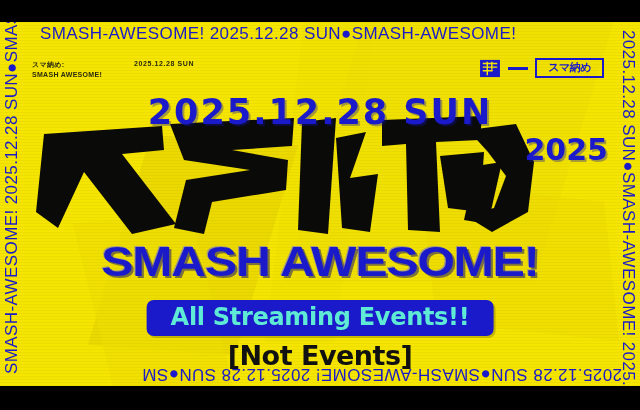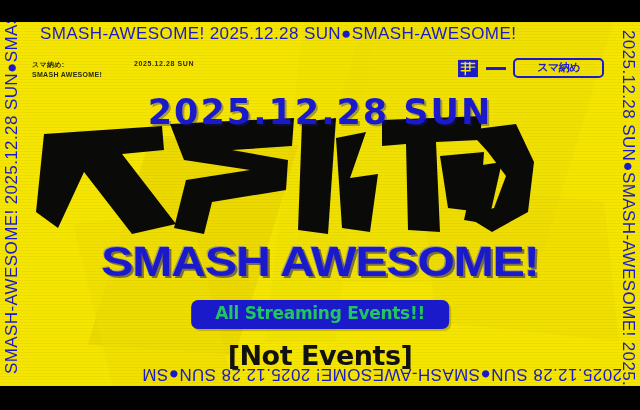--- a/index.html
+++ b/index.html
@@ -66,21 +66,21 @@
   .credit { position:absolute; left:10px; top:16px; color:#2b2b10; font-size:7px;
             line-height:1.45; font-weight:700; letter-spacing:.3px; }
   .credit-date { position:absolute; left:112px; top:16px; color:#2b2b10; font-size:7px;
             font-weight:700; letter-spacing:.6px; }
 
   
   .logo-row { position:absolute; right:14px; top:14px; display:flex; align-items:center; gap:7px; }
   .logo-mark { width:22px; height:19px; display:block; }
   .logo-dash { width:20px; height:3px; background:#1a1acb; }
   .logo-pill {
-    border:2px solid #1a1acb; border-radius:5px; padding:2px 22px 3px;
+    border:2px solid #1a1acb; border-radius:0; padding:2px 11px 3px;
     color:#1a1acb; font-size:11px; font-weight:900; letter-spacing:-.5px;
     line-height:1; font-family:"DejaVu Sans", sans-serif;
   }
 
   
   .headline-date {
     position:absolute; left:0; right:0; top:48px; text-align:center;
     color:#1a1acb; font-size:35px; font-weight:700; letter-spacing:2px;
     font-family:"DejaVu Sans", sans-serif;
     text-shadow:2px 2px 0 rgba(20,20,160,.35);
@@ -106,22 +106,22 @@
     color:#1a1acb; font-size:43px; font-weight:700; line-height:1;
     letter-spacing:-1px; z-index:8;
     font-family:"Liberation Sans Narrow","Liberation Sans", sans-serif;
     transform:scaleX(1.12);
     text-shadow:2px 2px 0 rgba(10,10,120,.5), -1px -1px 0 rgba(90,90,255,.5);
   }
 
   
   .pill {
     position:absolute; left:50%; top:256px; transform:translateX(-50%);
-    background:#1a1acb; color:#22c55e; border-radius:7px;
-    padding:5px 24px 7px; font-size:17px; font-weight:700; line-height:1;
+    background:#1a1acb; color:#5eead4; border-radius:7px;
+    padding:5px 24px 7px; font-size:24px; font-weight:700; line-height:1;
     letter-spacing:-.3px; white-space:nowrap; z-index:8;
     font-family:"DejaVu Sans", sans-serif;
     box-shadow:2px 2px 0 rgba(0,0,0,.18);
   }
 
   
   .not-tourney {
     position:absolute; left:0; right:0; top:298px; text-align:center;
     color:#111111; font-size:27px; font-weight:700; line-height:1;
     letter-spacing:-.5px; z-index:8;
@@ -191,20 +191,21 @@
             <path d="M300 22 L330 16 L314 62 L342 58 L334 116 L306 112 Z"></path>
             <path d="M346 4 L446 0 L444 24 L400 26 L404 116 L372 114 L370 28 L346 30 Z"></path>
             <path d="M404 40 L448 36 L444 96 L412 92 Z"></path>
 
             <path d="M432 14 L480 8 L498 46 L492 96 L456 116 L430 100 L458 92 L470 60 L452 36 Z"></path>
             <path d="M440 50 L466 46 L452 108 L428 104 Z"></path>
           </g>
         </svg>
       </div>
 
+      <div class="year-badge">2025</div>
 
       <div class="smash-title">SMASH AWESOME!</div>
 
       <div class="pill">All Streaming Events!!</div>
 
       <div class="not-tourney">[Not Events]</div>
 
     </div>
   </div>
 </div>

